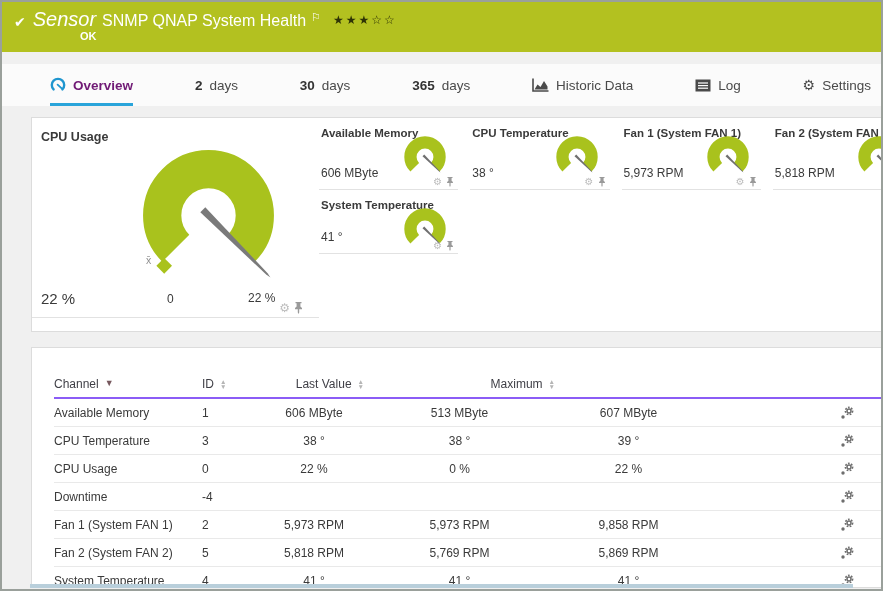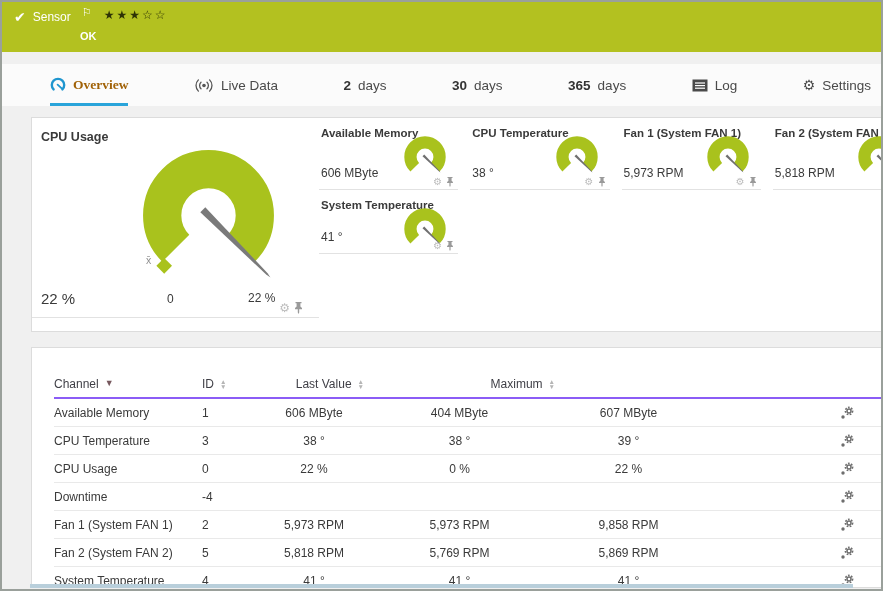--- a/index.html
+++ b/index.html
@@ -5,31 +5,31 @@
   html,body{margin:0;padding:0;background:#e8e8e8;}
   .page{
     position:relative;width:883px;height:591px;box-sizing:border-box;
     border:2px solid #9aa09b;background:#f0f0f0;overflow:hidden;
     font-family:"Liberation Sans",sans-serif;color:#3a3a3a;
   }
   
   .sensor-header{position:absolute;left:0;top:0;width:100%;height:50px;background:#b3c120;color:#fff;}
   .sh-row{position:absolute;left:12px;top:6px;display:flex;align-items:baseline;}
   .sh-check{font-size:14px;margin-right:7px;position:relative;top:1px;}
-  .sh-kind{font-size:12px;margin-right:6px;}
+  .sh-kind{font-style:italic;font-size:20px;margin-right:6px;}
   .sh-title{font-size:16px;}
   .sh-flag{font-size:11px;margin-left:5px;position:relative;top:-5px;}
   .sh-stars{font-size:12px;letter-spacing:2px;margin-left:12px;color:#2e3306;position:relative;top:-2px;}
   .sh-status{position:absolute;left:46px;top:28px;font-size:11px;font-weight:bold;margin-left:32px;}
   
   .tabbar{position:absolute;left:0;top:62px;width:100%;height:42px;background:#fbfbfb;
     display:flex;align-items:stretch;justify-content:space-between;padding:0 10px 0 48px;box-sizing:border-box;}
   .tab{display:flex;align-items:center;gap:7px;font-size:13.5px;color:#4a4a4a;position:relative;cursor:pointer;white-space:nowrap;}
   .tab .num{font-weight:bold;color:#333;}
-  .tab.active{font-weight:bold;color:#a16207;font-family:Liberation Serif, serif;}
+  .tab.active{font-weight:bold;color:#701a75;}
   .tab.active::after{content:"";position:absolute;left:0;right:0;bottom:0;height:3px;background:#29a4da;}
   .ticon{display:inline-flex;align-items:center;}
   .gear-glyph{font-family:"DejaVu Sans",sans-serif;font-style:normal;}
   .tab .gear-glyph{font-size:14px;color:#4a4a4a;}
   
   .card{position:absolute;left:29px;width:882px;background:#fff;border:1px solid #dcdcdc;box-sizing:border-box;}
   .gauges-card{top:115px;height:215px;}
   .table-card{top:345px;height:241px;overflow:hidden;}
   
   .big-panel{position:absolute;left:0;top:0;width:287px;height:199px;border-bottom:1px solid #e2e2e2;}
@@ -69,56 +69,57 @@
 </style>
 </head>
 <body>
 
 <div class="page">
 
   <div class="sensor-header">
     <div class="sh-row">
       <span class="sh-check">✔</span>
       <span class="sh-kind">Sensor</span>
+      <span class="sh-title">SNMP QNAP System Health</span>
       <span class="sh-flag">⚐</span>
       <span class="sh-stars">★★★☆☆</span>
     </div>
     <div class="sh-status">OK</div>
   </div>
 
   <div class="tabbar">
     <div class="tab active">
       <span class="ticon">
         <svg width="16" height="16" viewBox="0 0 16 16">
             <path d="M3.6 12.4 A6.2 6.2 0 1 1 12.4 12.4" fill="none" stroke="#1f96cf" stroke-width="2.4" stroke-linecap="round"></path>
             <path d="M7.6 7.6 L11.4 11.2" stroke="#1f96cf" stroke-width="1.8" stroke-linecap="round"></path>
           </svg>
       </span>
       <span>Overview</span>
     </div>
     <div class="tab">
-      <span class="ticon">
-        <svg width="20" height="15" viewBox="0 0 20 15">
-            <circle cx="10" cy="7.5" r="1.8" fill="#555"></circle>
-            <path d="M7 4.2 a4.6 4.6 0 0 0 0 6.6 M4.4 1.9 a7.8 7.8 0 0 0 0 11.2 M13 4.2 a4.6 4.6 0 0 1 0 6.6 M15.6 1.9 a7.8 7.8 0 0 1 0 11.2" fill="none" stroke="#555" stroke-width="1.3" stroke-linecap="round"></path>
-          </svg>
-      </span>
-      <span>Live Data</span>
-    </div>
-    <div class="tab">
       <span class="num">2</span>
         <span>days</span>
     </div>
     <div class="tab">
       <span class="num">30</span>
         <span>days</span>
     </div>
     <div class="tab">
       <span class="num">365</span>
         <span>days</span>
+    </div>
+    <div class="tab">
+      <span class="ticon">
+        <svg width="17" height="14" viewBox="0 0 17 14">
+            <path d="M1 0.5 V13 H16.5" fill="none" stroke="#4a4a4a" stroke-width="1.6"></path>
+            <path d="M2.5 11.5 L5.5 6.5 L8.5 9 L12 3 L15.5 8.5 V11.5 Z" fill="#4a4a4a"></path>
+          </svg>
+      </span>
+      <span>Historic Data</span>
     </div>
     <div class="tab">
       <span class="ticon">
         <svg width="16" height="13" viewBox="0 0 16 13">
             <rect x="0.5" y="0.5" width="15" height="12" fill="#4a4a4a"></rect>
             <line x1="3" y1="4" x2="13" y2="4" stroke="#fff" stroke-width="1.2"></line>
             <line x1="3" y1="6.6" x2="13" y2="6.6" stroke="#fff" stroke-width="1.2"></line>
             <line x1="3" y1="9.2" x2="13" y2="9.2" stroke="#fff" stroke-width="1.2"></line>
           </svg>
       </span>
@@ -272,21 +273,21 @@
         </div>
         <div class="hcell"></div>
       </div>
 
       <div>
 
           <div class="trow">
             <div>Available Memory</div>
             <div>1</div>
             <div class="c-right">606 MByte</div>
-            <div class="c-right">404 MByte</div>
+            <div class="c-right">513 MByte</div>
             <div class="c-right">607 MByte</div>
             <div class="c-icon">
               <svg width="14" height="14" viewBox="0 0 14 14">
                 <circle cx="9" cy="5" r="3.6" fill="none" stroke="#6e6e6e" stroke-width="1.6" stroke-dasharray="1.7 1.4"></circle>
                 <circle cx="9" cy="5" r="2" fill="none" stroke="#6e6e6e" stroke-width="1.5"></circle>
                 <circle cx="3" cy="11" r="1.7" fill="#6e6e6e"></circle>
               </svg>
             </div>
           </div>
 

